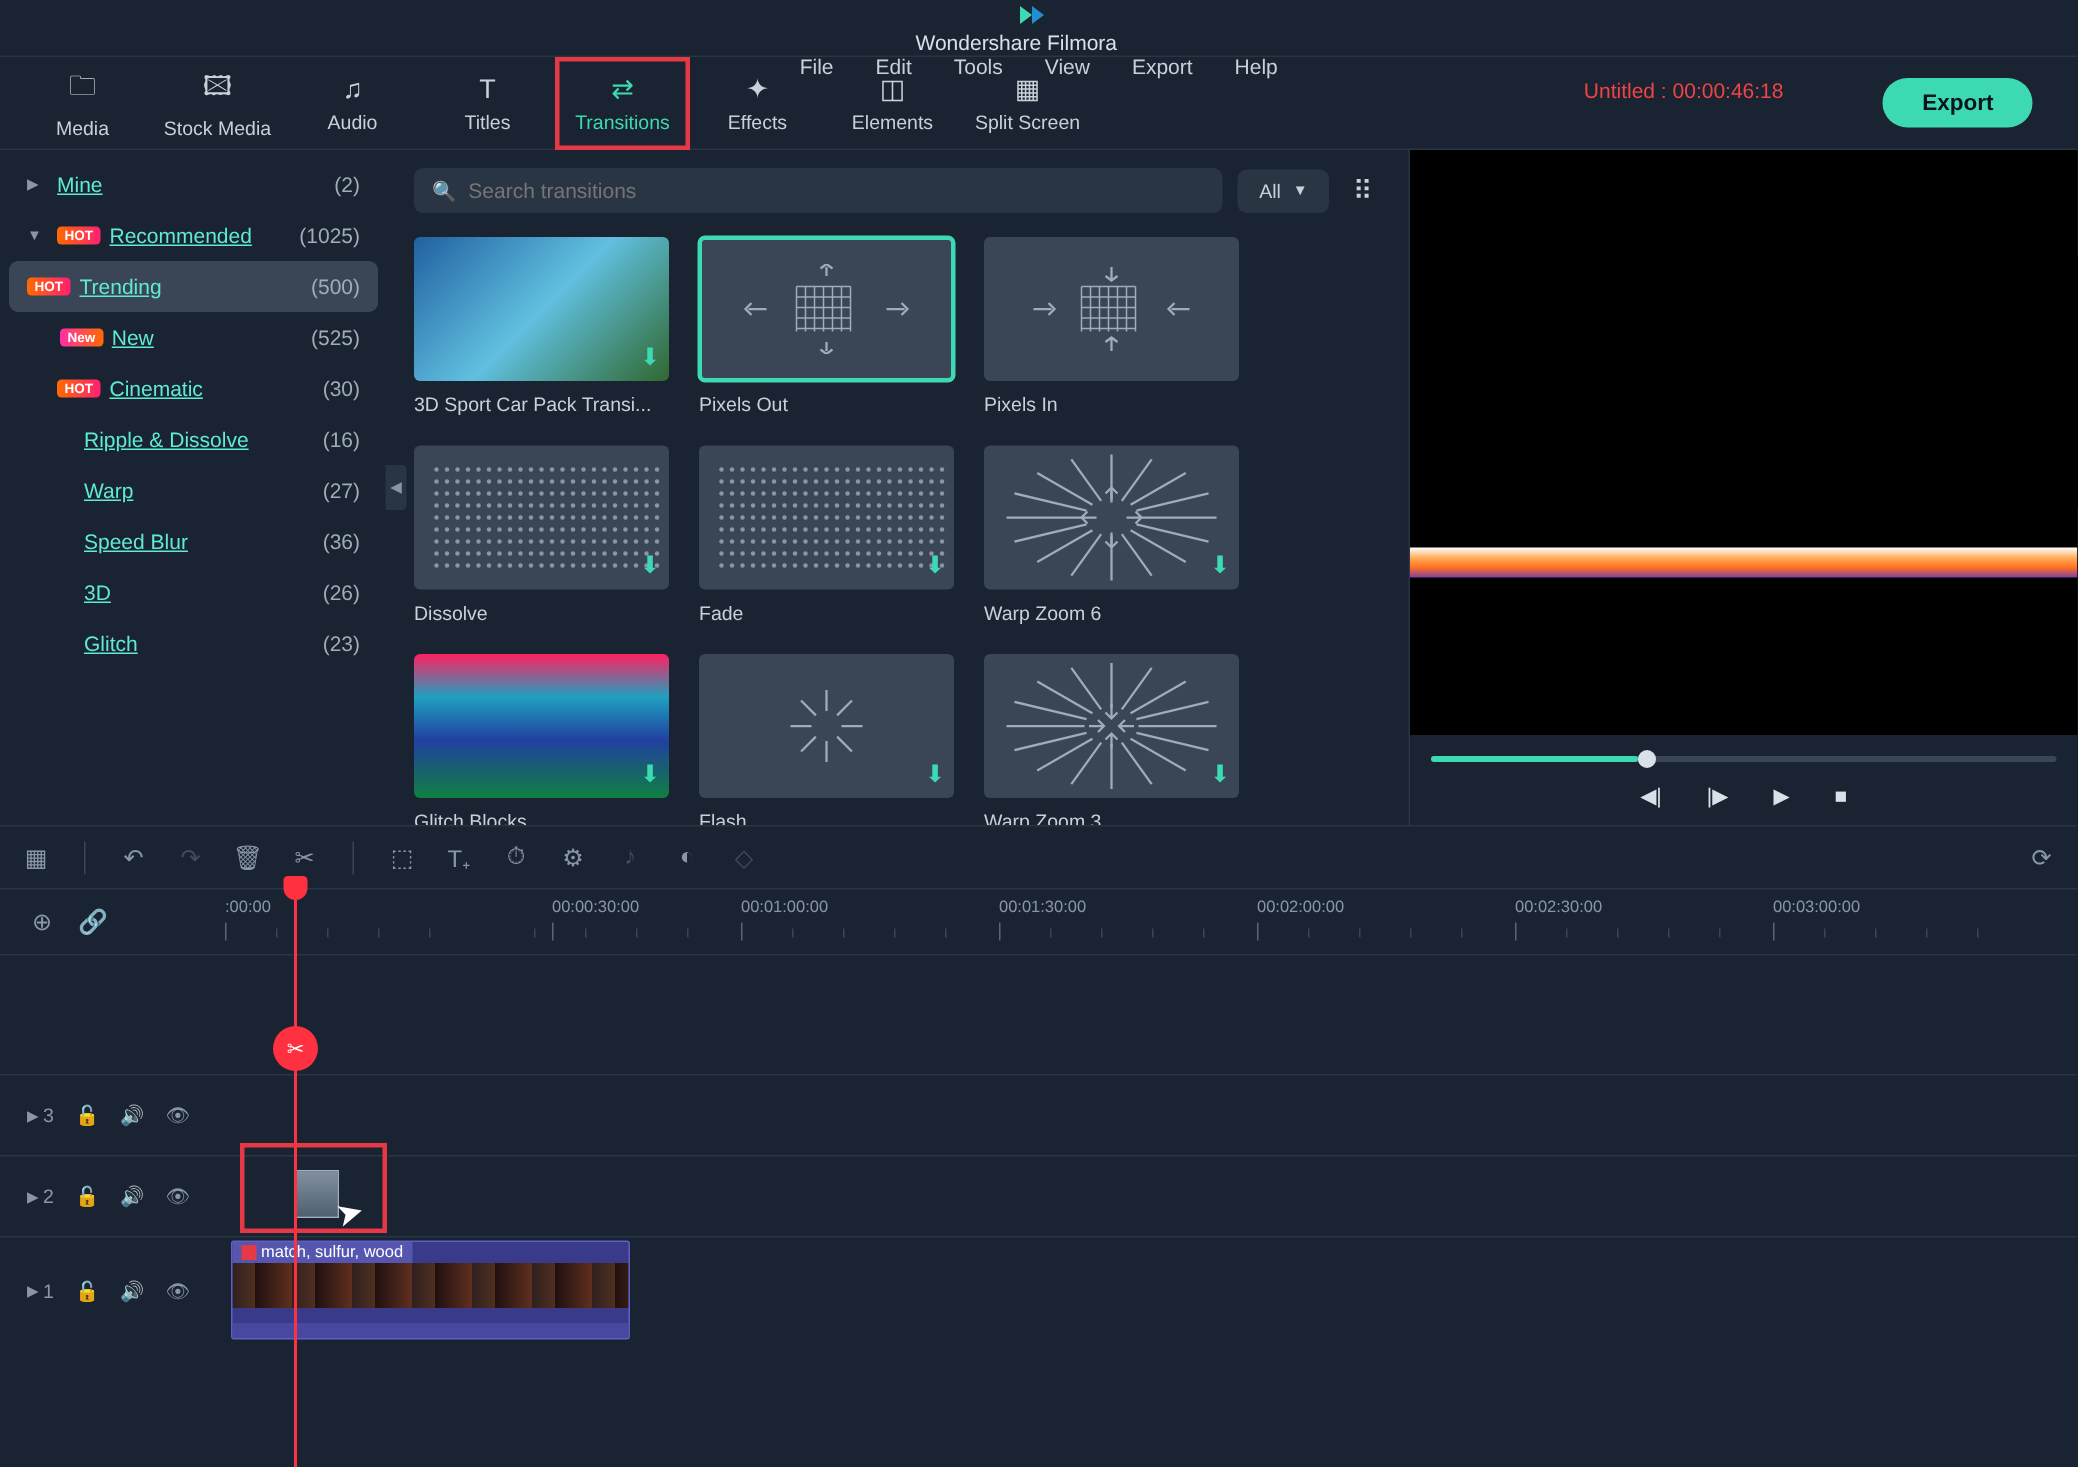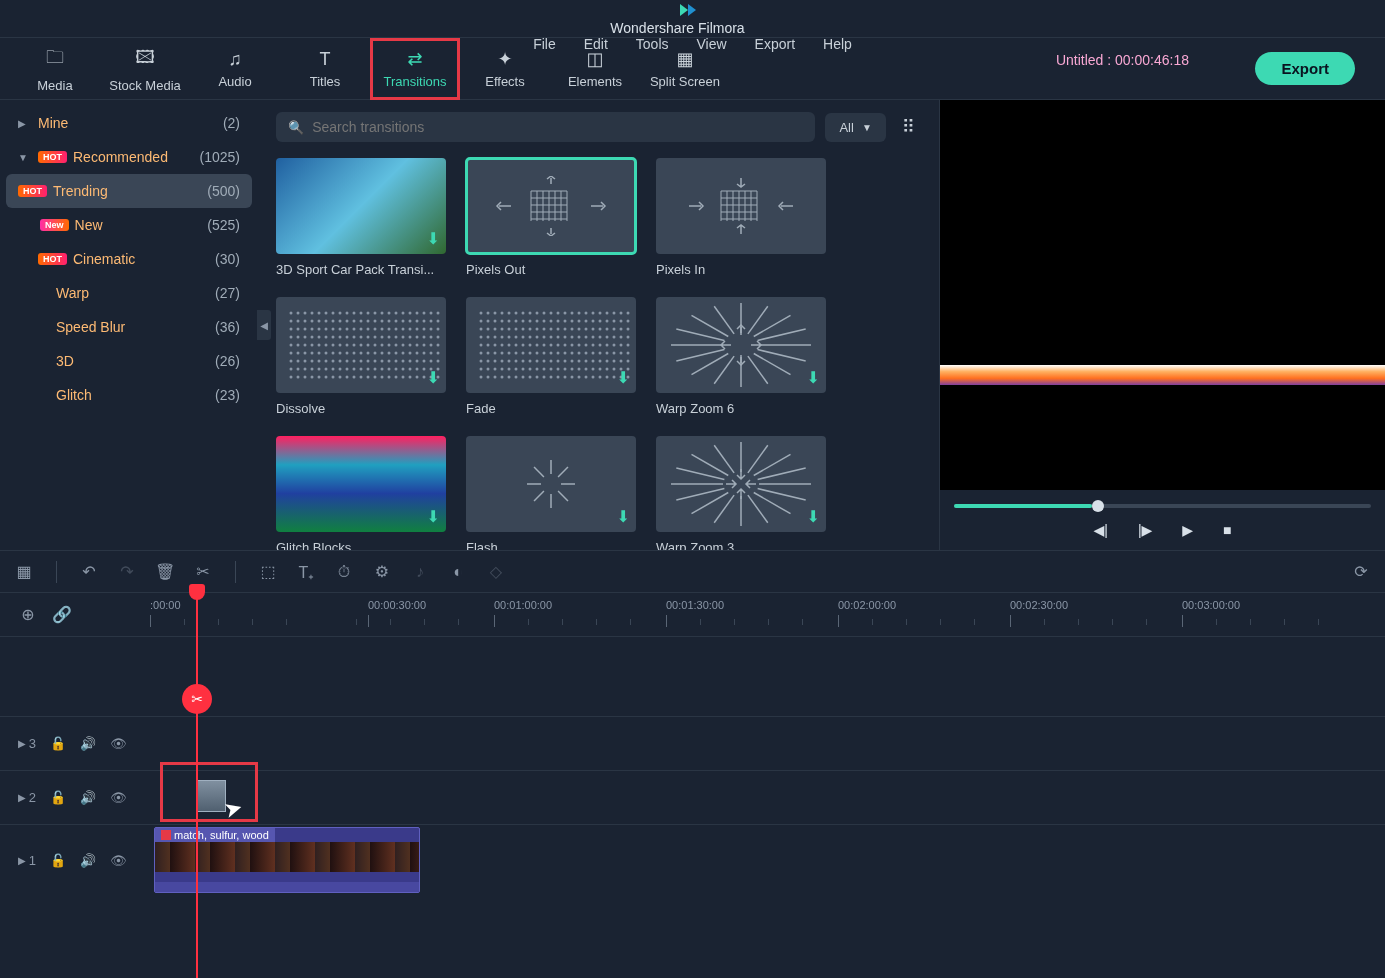--- a/index.html
+++ b/index.html
@@ -3,39 +3,39 @@
 <meta charset="utf-8">
 <style>
 * { margin: 0; padding: 0; box-sizing: border-box; font-family: -apple-system, BlinkMacSystemFont, "Segoe UI", sans-serif; }
 body { background: #1a2332; color: #c8d0d8; width: 1385px; height: 978px; overflow: hidden; font-size: 13px; }
 
 .titlebar { height: 38px; display: flex; align-items: center; padding: 0 16px; background: #1a2332; border-bottom: 1px solid #2a3544; flex-direction: column; }
 .logo { width: 20px; height: 20px; margin-right: 10px; display:flex; align-items:center; justify-content:center; }
 .appname { font-size: 14px; color: #d8e0e8; margin-right: 30px; }
 .menu { display: flex; gap: 28px; }
 .menu-item { color: #c8d0d8; cursor: pointer; font-size: 14px; }
-.project-title { margin-left: auto; color: #f9a8d4; font-size: 14px; margin-right: 180px;}
+.project-title { margin-left: auto; color: #ef4444; font-size: 14px; margin-right: 180px;}
 
 .toolbar { height: 62px; display: flex; align-items: center; background: #1a2332; border-bottom: 1px solid #2a3544; padding-left: 10px;}
 .tool-tab { display: flex; flex-direction: column; align-items: center; justify-content: center; width: 90px; height: 62px; cursor: pointer; color: #c8d0d8; }
 .tool-tab.active { color: #3dd9b3; border-bottom: 3px solid #3dd9b3; }
 .tool-tab.highlighted { border: 3px solid #e63946; }
 .tool-tab .tt-icon { font-size: 18px; margin-bottom: 4px; }
 .tool-tab .tt-label { font-size: 13px; }
 .export-btn { margin-left: auto; margin-right: 30px; background: #3dd9b3; color: #0a1420; border: none; border-radius: 18px; padding: 8px 26px; font-size: 15px; font-weight: 600; cursor: pointer; }
 
 .main { display: flex; height: 450px; }
 .sidebar { width: 258px; background: #1a2332; overflow-y: auto; padding-top:6px;}
 .side-item { display: flex; align-items: center; padding: 9px 18px; cursor: pointer; font-size: 14px; }
 .side-item.selected { background: #3a4656; border-radius: 6px; margin: 0 6px; padding: 9px 12px;}
 .side-item .expand { width: 14px; margin-right: 6px; color: #8a96a6; font-size: 10px;}
 .side-item .badge { font-size: 9px; color: #fff; padding: 1px 5px; border-radius: 3px; margin-right: 6px; font-weight:700; }
 .badge.hot { background: linear-gradient(90deg,#ff6a00,#ff2070); }
 .badge.new { background: linear-gradient(90deg,#ff2ea6,#ff6a00); }
-.side-item .label { flex: 1; color: #fdba74;}
+.side-item .label { flex: 1; color: #5eead4; text-decoration: underline;}
 .side-item .count { color: #a0acb8; }
 .side-sub { padding-left: 56px; }
 .side-sub2 { padding-left: 40px; }
 
 .content { flex: 1; display: flex; background: #1a2332; position:relative;}
 .collapse-handle { position:absolute; left:-1px; top:210px; width:14px; height:30px; background:#2a3544; color:#8a96a6; display:flex; align-items:center; justify-content:center; font-size:10px; cursor:pointer; border-radius:0 3px 3px 0;}
 .browser { flex: 1; padding: 10px 18px 0 18px; overflow: hidden; border-right:1px solid #2a3544;}
 .search-row { display: flex; align-items: center; gap: 10px; margin-bottom: 14px; }
 .search-box { flex: 1; display: flex; align-items: center; background: #2a3544; border-radius: 6px; padding: 7px 12px; }
 .search-box input { background: transparent; border: none; color: #c8d0d8; font-size: 14px; flex: 1; outline: none; }
@@ -169,20 +169,24 @@
       <div class="side-item side-sub2">
         <span class="badge new">New</span>
         <span class="label">New</span>
         <span class="count">(525)</span>
       </div>
       <div class="side-item">
         <span class="expand"></span>
         <span class="badge hot">HOT</span>
         <span class="label">Cinematic</span>
         <span class="count">(30)</span>
+      </div>
+      <div class="side-item side-sub">
+        <span class="label">Ripple &amp; Dissolve</span>
+        <span class="count">(16)</span>
       </div>
       <div class="side-item side-sub">
         <span class="label">Warp</span>
         <span class="count">(27)</span>
       </div>
       <div class="side-item side-sub">
         <span class="label">Speed Blur</span>
         <span class="count">(36)</span>
       </div>
       <div class="side-item side-sub">

